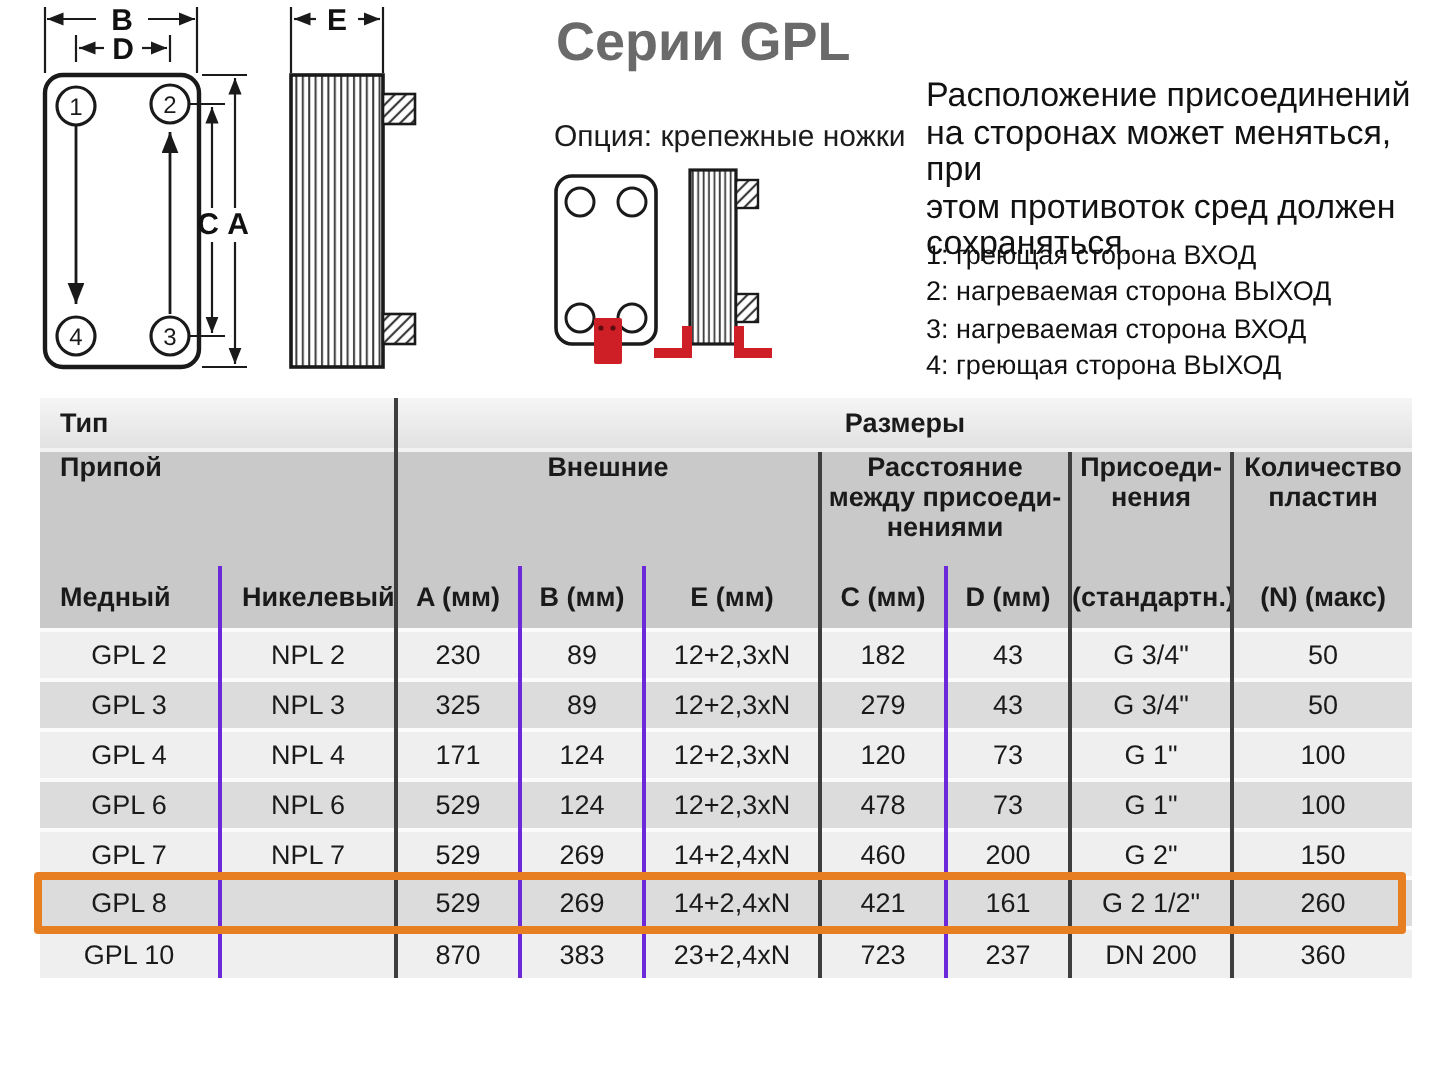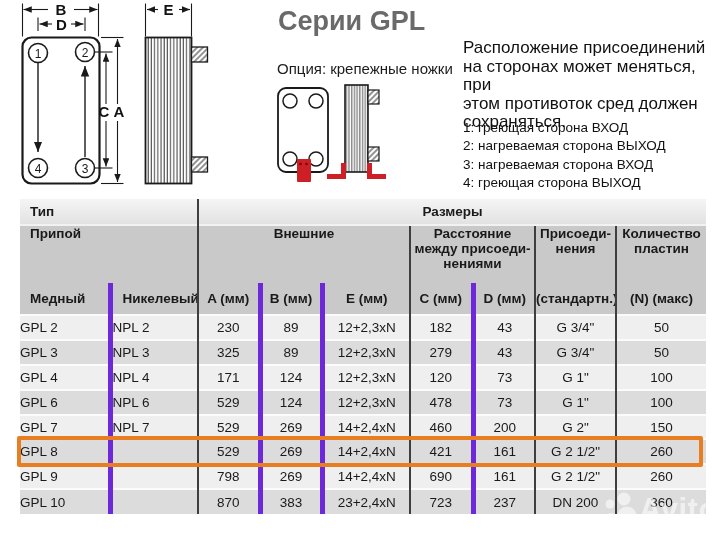--- a/index.html
+++ b/index.html
@@ -23,23 +23,23 @@
   tr.hrow2{height:58px;}
   tr.hrow3{height:32px;}
   tr.hrow2 th,tr.hrow3 th{background:#c9c9c9;}
   tr.hrow2 th{vertical-align:top;padding-top:6px;text-align:center;border-top:2px solid #f2f2f2;}
   tr.hrow3 th{vertical-align:middle;text-align:center;}
   .cell-left{text-align:left !important;padding-left:10px !important;}
   tbody tr{height:24.9px;}
   tbody td{text-align:center;vertical-align:middle;border-top:2px solid #fbfbfb;}
   tbody tr:nth-child(odd){background:#efefef;}
   tbody tr:nth-child(even){background:#dcdcdc;}
-  td.name{text-align:left;padding-left:10px;}
+  td.name{text-align:center;padding-left:10px;}
   .bl-maj{border-left:2px solid #3e3e3e;margin-left:33px;}
-  .bl-min{border-left:5px solid #6d28d9;}
+  .bl-min{border-left:2px solid #6d28d9;}
   
   #highlight-ring{
     position:absolute;left:17px;top:436px;width:686px;height:31px;
     border:4px solid #e87e22;border-radius:2px;box-sizing:border-box;pointer-events:none;
   }
   
   #watermark{position:absolute;left:601px;top:491px;display:flex;align-items:center;pointer-events:none;}
   #watermark .wm-text{font-size:31px;font-weight:bold;color:rgba(255,255,255,0.58);letter-spacing:0.5px;margin-left:2px;}
   svg text{font-family:"Liberation Sans", sans-serif;}
 </style>
@@ -273,31 +273,20 @@
     <td class="name bl-min"></td>
     <td class="bl-maj">529</td>
     <td class="bl-min">269</td>
     <td class="bl-min">14+2,4xN</td>
     <td class="bl-maj">421</td>
     <td class="bl-min">161</td>
     <td class="bl-maj">G 2 1/2"</td>
     <td class="bl-maj">260</td>
   </tr>
       <tr>
-    <td class="name">GPL 9</td>
-    <td class="name bl-min"></td>
-    <td class="bl-maj">798</td>
-    <td class="bl-min">269</td>
-    <td class="bl-min">14+2,4xN</td>
-    <td class="bl-maj">690</td>
-    <td class="bl-min">161</td>
-    <td class="bl-maj">G 2 1/2"</td>
-    <td class="bl-maj">260</td>
-  </tr>
-      <tr>
     <td class="name">GPL 10</td>
     <td class="name bl-min"></td>
     <td class="bl-maj">870</td>
     <td class="bl-min">383</td>
     <td class="bl-min">23+2,4xN</td>
     <td class="bl-maj">723</td>
     <td class="bl-min">237</td>
     <td class="bl-maj">DN 200</td>
     <td class="bl-maj">360</td>
   </tr>

